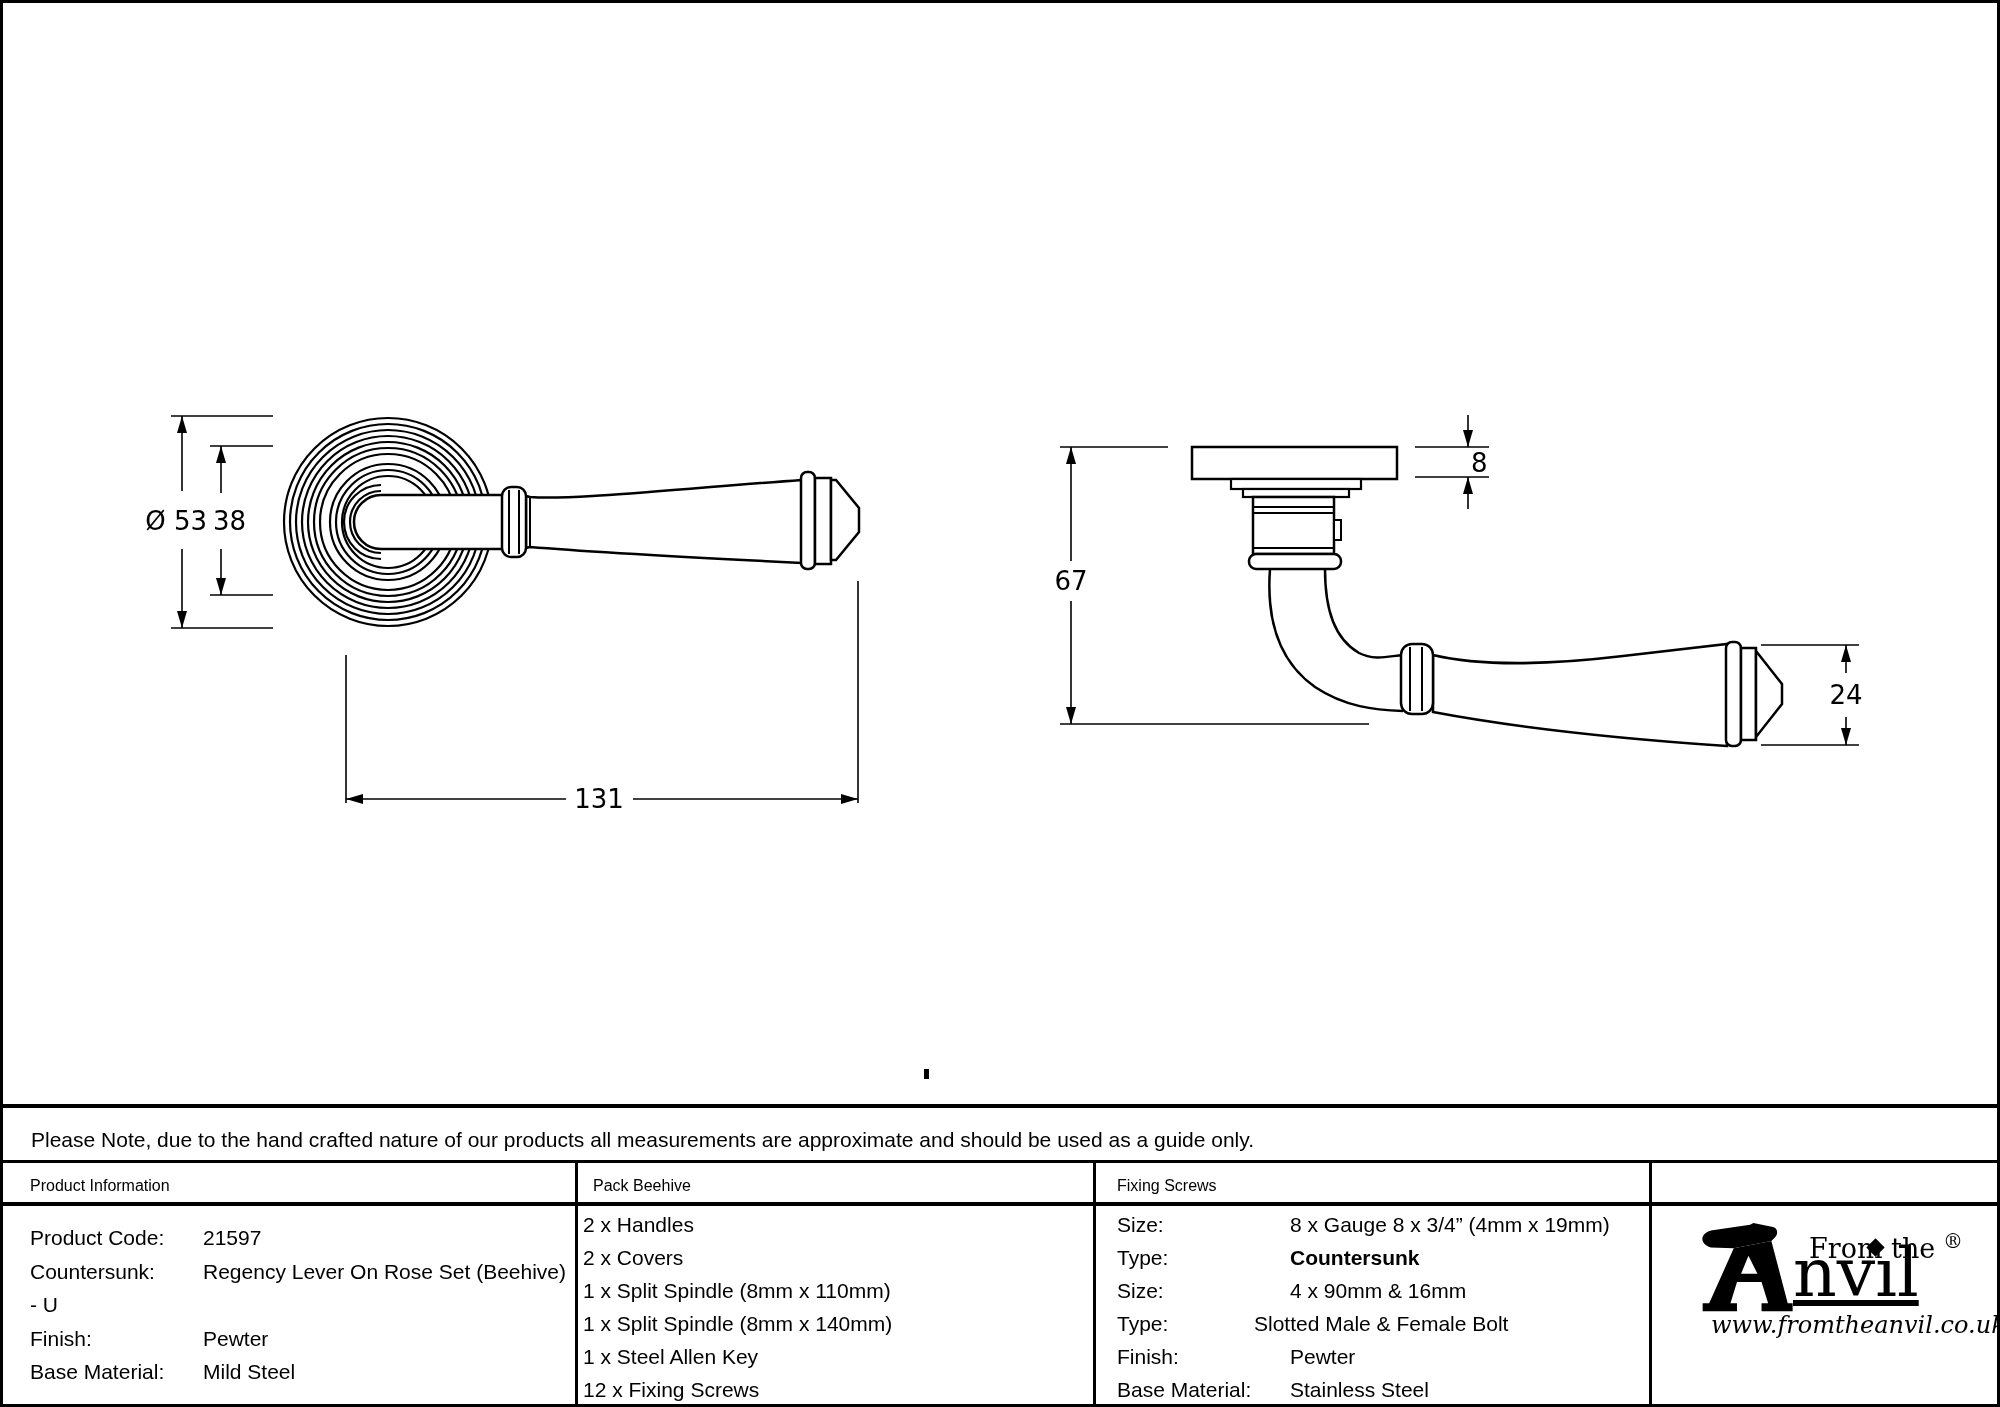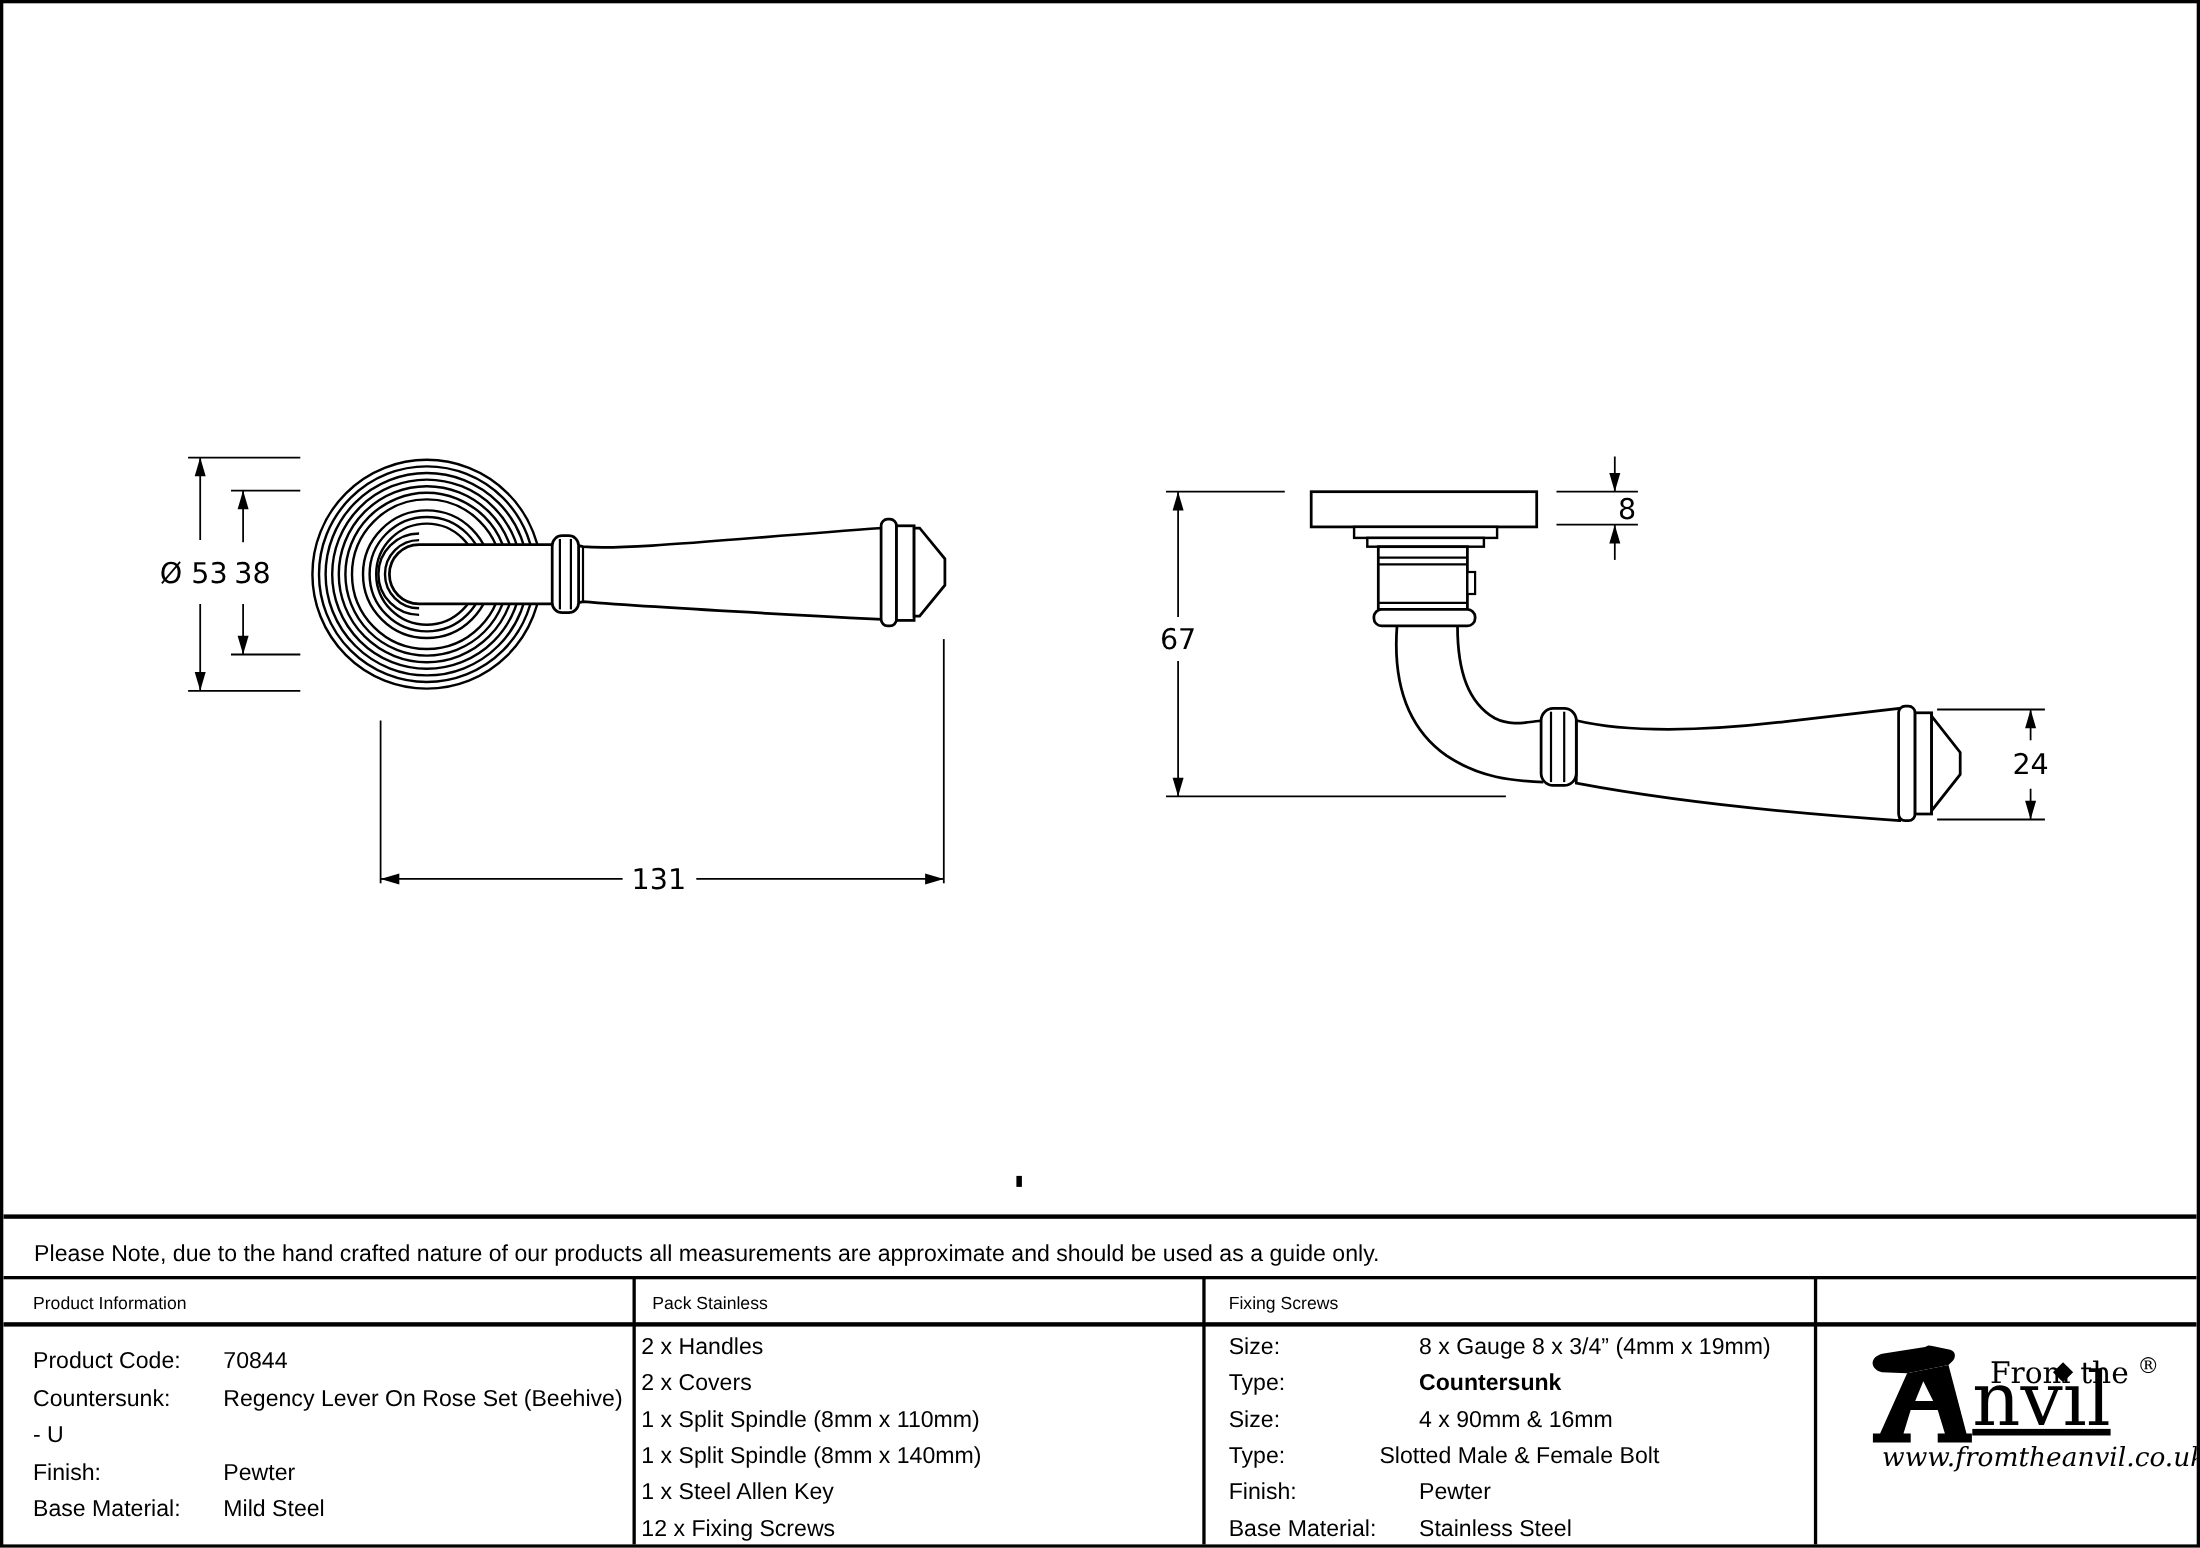--- a/index.html
+++ b/index.html
@@ -151,30 +151,30 @@
     <text x="1843" y="701" text-anchor="middle">24</text>
 
     <rect x="921" y="1066" width="5" height="10" fill="#000"></rect>
   </svg>
 
   <div class="hline" style="top:1101px;height:4px;"></div>
   <div class="txt" style="left:28px;top:1124px;">Please Note, due to the hand crafted nature of our products all measurements are approximate and should be used as a guide only.</div>
   <div class="hline" style="top:1157px;height:3px;"></div>
 
   <div class="hdr" style="left:27px;top:1170px;">Product Information</div>
-  <div class="hdr" style="left:590px;top:1170px;">Pack Stainless</div>
+  <div class="hdr" style="left:590px;top:1170px;">Pack Beehive</div>
   <div class="hdr" style="left:1114px;top:1170px;">Fixing Screws</div>
   <div class="hline" style="top:1199px;height:4px;"></div>
 
   <div class="vline" style="left:572px;top:1157px;height:247px;"></div>
   <div class="vline" style="left:1090px;top:1157px;height:247px;"></div>
   <div class="vline" style="left:1646px;top:1157px;height:247px;"></div>
 
   <div class="txt" style="left:27px;top:1222px;">Product Code:</div>
-  <div class="txt" style="left:200px;top:1222px;">70844</div>
+  <div class="txt" style="left:200px;top:1222px;">21597</div>
   <div class="txt" style="left:27px;top:1256px;">Countersunk:</div>
   <div class="txt" style="left:200px;top:1256px;">Regency Lever On Rose Set (Beehive)</div>
   <div class="txt" style="left:27px;top:1289px;">- U</div>
   <div class="txt" style="left:27px;top:1323px;">Finish:</div>
   <div class="txt" style="left:200px;top:1323px;">Pewter</div>
   <div class="txt" style="left:27px;top:1356px;">Base Material:</div>
   <div class="txt" style="left:200px;top:1356px;">Mild Steel</div>
 
   <div class="txt" style="left:580px;top:1209px;">2 x Handles</div>
   <div class="txt" style="left:580px;top:1242px;">2 x Covers</div>

